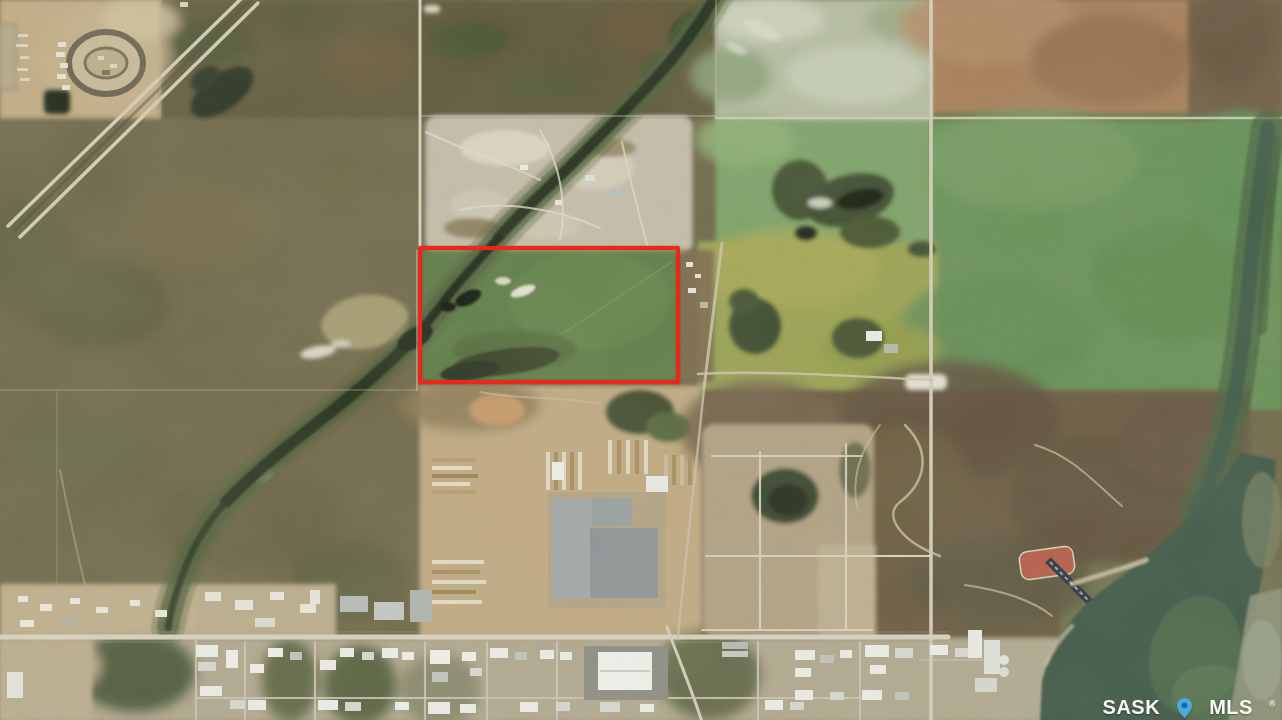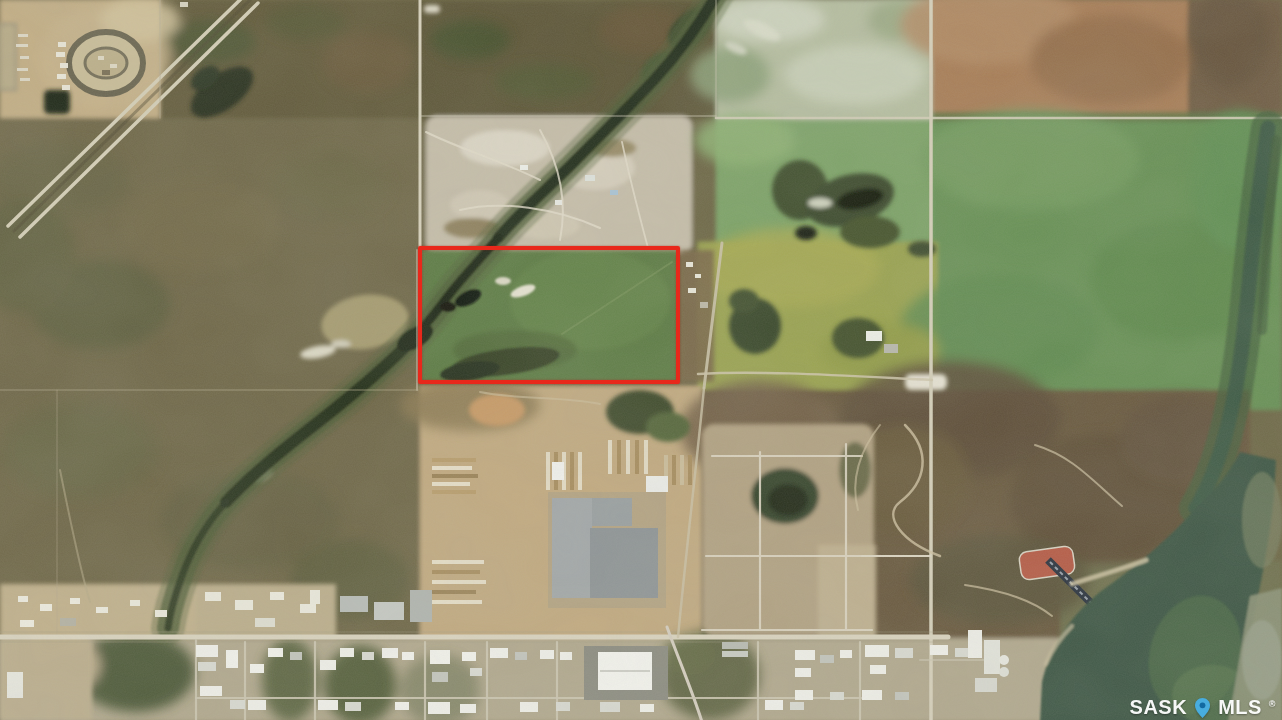--- a/index.html
+++ b/index.html
@@ -16,21 +16,21 @@
     left:418px;top:246px;
     width:262px;height:138px;
     box-sizing:border-box;
     border:4px solid #e8281b;
     border-radius:2px;
     box-shadow:0 0 2px rgba(170,20,10,.55), inset 0 0 2px rgba(170,20,10,.45);
     z-index:20;
   }
   .watermark{
     position:absolute;right:6px;bottom:1px;
-    display:flex;align-items:center;gap:6px;
+    display:flex;align-items:center;gap:15px;
     font-weight:bold;font-size:20px;letter-spacing:.5px;
     color:#ffffff;opacity:.95;
     text-shadow:0 1px 2px rgba(0,0,0,.38);
     z-index:30;user-select:none;
   }
   .wm-pin{width:15px;height:20px;margin:0 2px;filter:drop-shadow(0 1px 1px rgba(0,0,0,.3));}
   .wm-reg{font-size:9px;align-self:flex-start;margin-top:3px;margin-left:1px;}
 </style>
 </head>
 <body>

